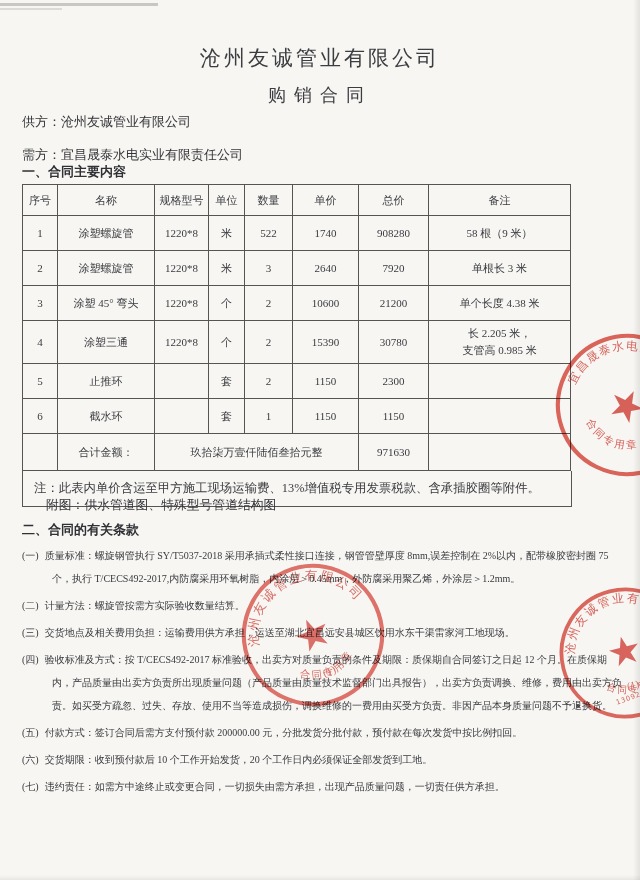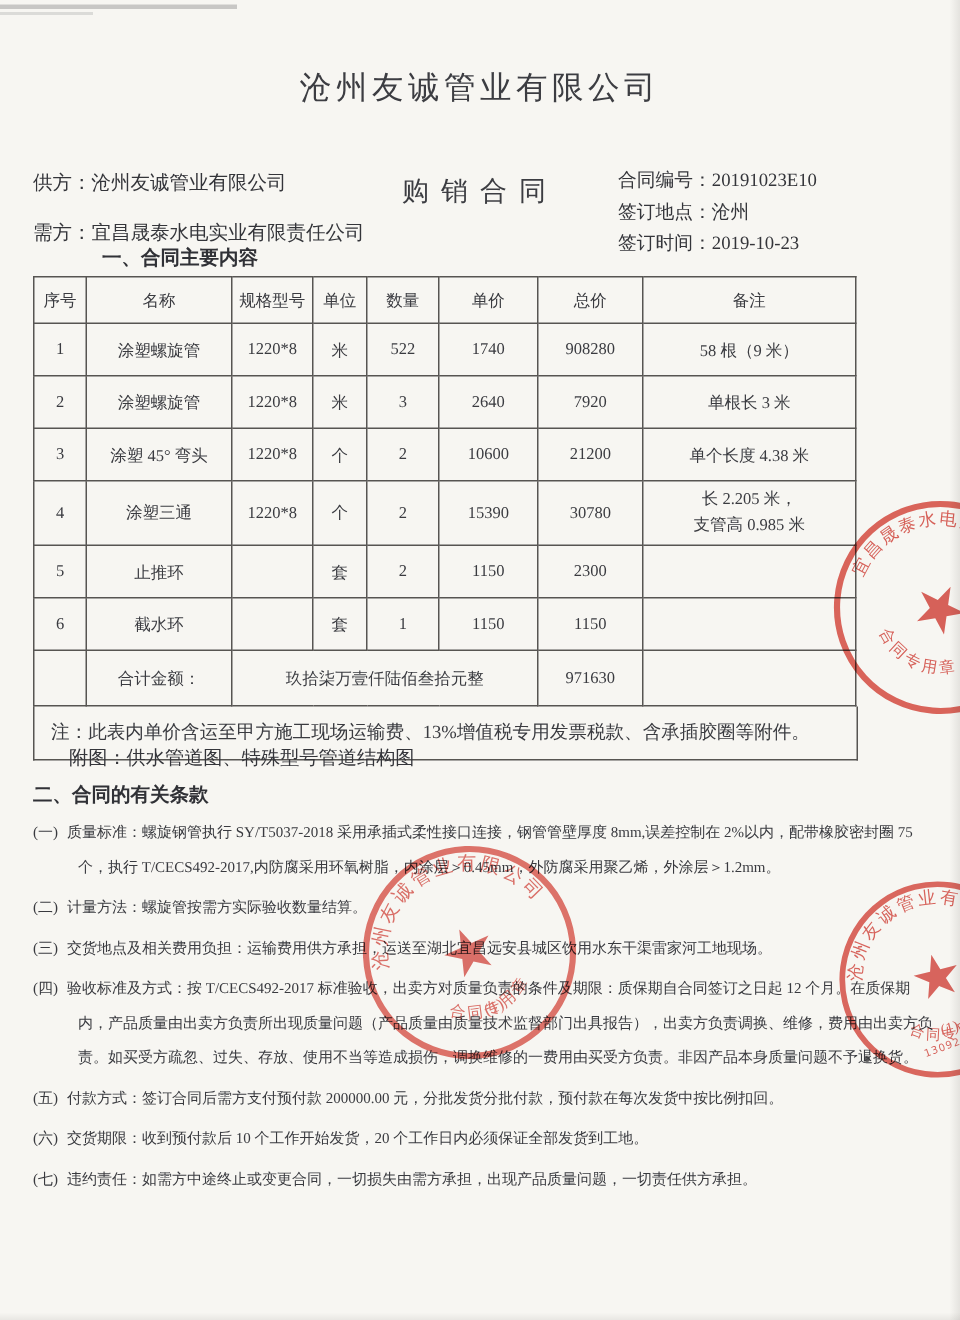--- a/index.html
+++ b/index.html
@@ -13,29 +13,29 @@
   
   .streak1{position:absolute;left:0;top:3px;width:158px;height:3px;background:#8f8f8f;opacity:.45;}
   .streak2{position:absolute;left:0;top:8px;width:62px;height:2px;background:#9a9a9a;opacity:.3;}
   .edge-right{position:absolute;right:0;top:0;width:7px;height:100%;background:linear-gradient(to left,rgba(60,55,50,.10),rgba(60,55,50,0));}
   .edge-bottom{position:absolute;left:0;bottom:0;width:100%;height:5px;background:linear-gradient(to top,rgba(60,55,50,.08),rgba(60,55,50,0));}
   .ink-dot{position:absolute;left:576px;top:704px;width:4px;height:4px;border-radius:50%;background:#3c3c3c;opacity:.8;}
 
   .title1{position:absolute;top:44px;left:0;width:100%;text-align:center;
     font-size:21px;letter-spacing:3px;color:#3c3d42;}
   .title2{position:absolute;top:83px;left:0;width:100%;text-align:center;
-    font-size:18px;letter-spacing:8px;color:#3c3d42;margin-top:32px;}
+    font-size:18px;letter-spacing:8px;color:#3c3d42;}
 
   .line{position:absolute;font-size:13px;white-space:nowrap;}
   .supplier{top:113px;left:22px;}
   .buyer{top:146px;left:22px;}
   .meta{position:absolute;top:110px;left:412px;font-size:12.5px;line-height:21px;}
   .meta div{white-space:nowrap;}
   .sec-heading{position:absolute;left:22px;font-size:13px;font-weight:600;color:#303136;}
-  .sec1{top:163px;margin-left:46px;}
+  .sec1{top:163px;}
   .sec2{top:521px;}
   .attachment{top:497px;left:22px;font-size:12.8px;padding-left:24px;}
 
   .tablewrap{position:absolute;top:184px;left:22px;width:550px;}
   table.main{border-collapse:collapse;width:466px;table-layout:fixed;font-size:11px;color:#3a3b40;}
   table.main th,table.main td{border:1px solid #575552;text-align:center;padding:1px 2px;overflow:hidden;}
   table.main th{font-weight:normal;height:28px;}
   table.main td{height:32px;}
   tr.row4 td{height:40px;white-space:pre-line;line-height:17px;}
   tr.total td{height:34px;}
@@ -71,25 +71,20 @@
   <div class="edge-right"></div>
   <div class="edge-bottom"></div>
   <div class="ink-dot"></div>
 
   <div class="title1">沧州友诚管业有限公司</div>
   <div class="title2">购销合同</div>
 
   <div class="line buyer">需方：宜昌晟泰水电实业有限责任公司</div>
   <div class="line supplier">供方：沧州友诚管业有限公司</div>
 
-  <div class="meta">
-    <div>合同编号：20191023E10</div>
-    <div>签订地点：沧州</div>
-    <div>签订时间：2019-10-23</div>
-  </div>
 
   <div class="sec-heading sec1">一、合同主要内容</div>
 
   <div class="tablewrap">
     <table class="main">
       <colgroup>
         <col style="width:35px">
           <col style="width:97px">
           <col style="width:54px">
           <col style="width:36px">

